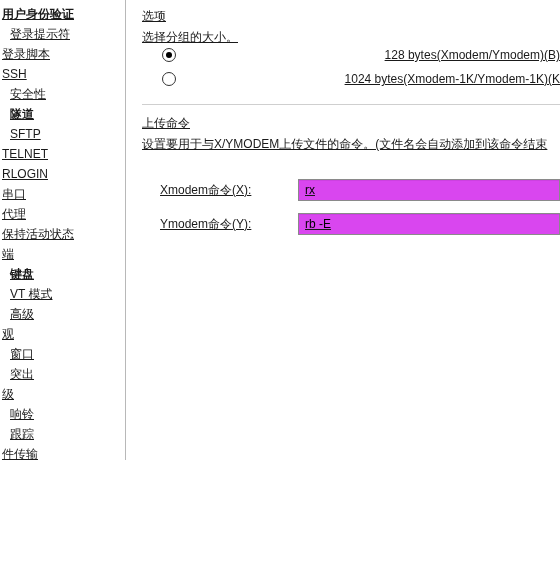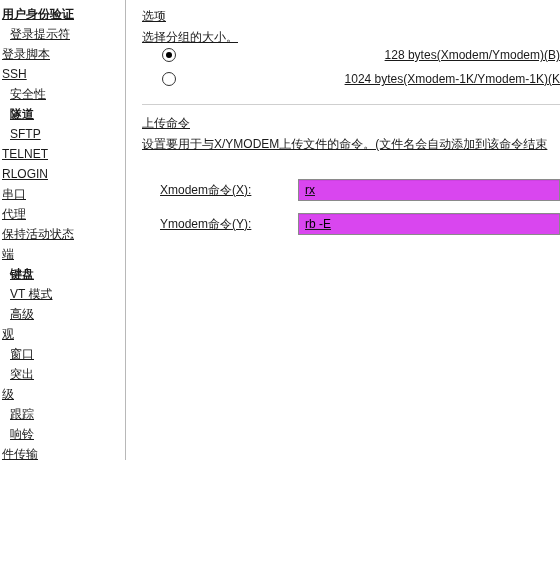--- a/index.html
+++ b/index.html
@@ -115,22 +115,22 @@
       <div class="tree-item d0">代理</div>
       <div class="tree-item d0">保持活动状态</div>
       <div class="tree-item d0">端</div>
       <div class="tree-item d1 bold">键盘</div>
       <div class="tree-item d1">VT 模式</div>
       <div class="tree-item d1">高级</div>
       <div class="tree-item d0">观</div>
       <div class="tree-item d1">窗口</div>
       <div class="tree-item d1">突出</div>
       <div class="tree-item d0">级</div>
+      <div class="tree-item d1">响铃</div>
       <div class="tree-item d1">跟踪</div>
-      <div class="tree-item d1">响铃</div>
       <div class="tree-item d0">件传输</div>
       <div class="tree-item d1">ZMODEM</div>
     </div>
 
   <div class="main">
 
     <div class="section-title">选项</div>
     <div class="section-desc">选择分组的大小。</div>
 
     <div class="radio-group" id="radio-group">

